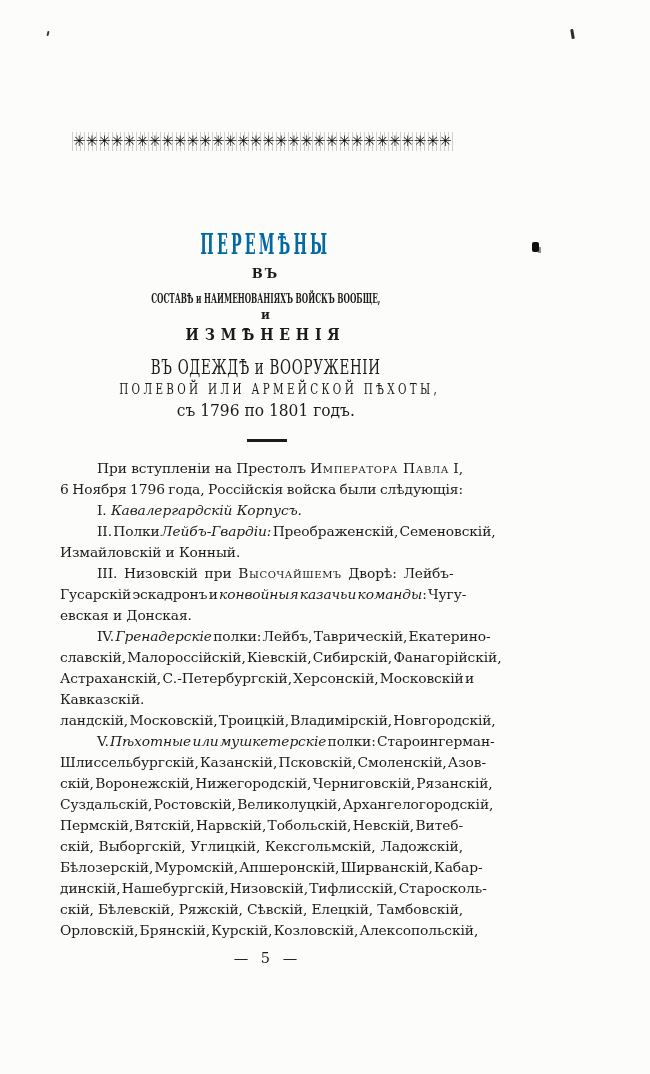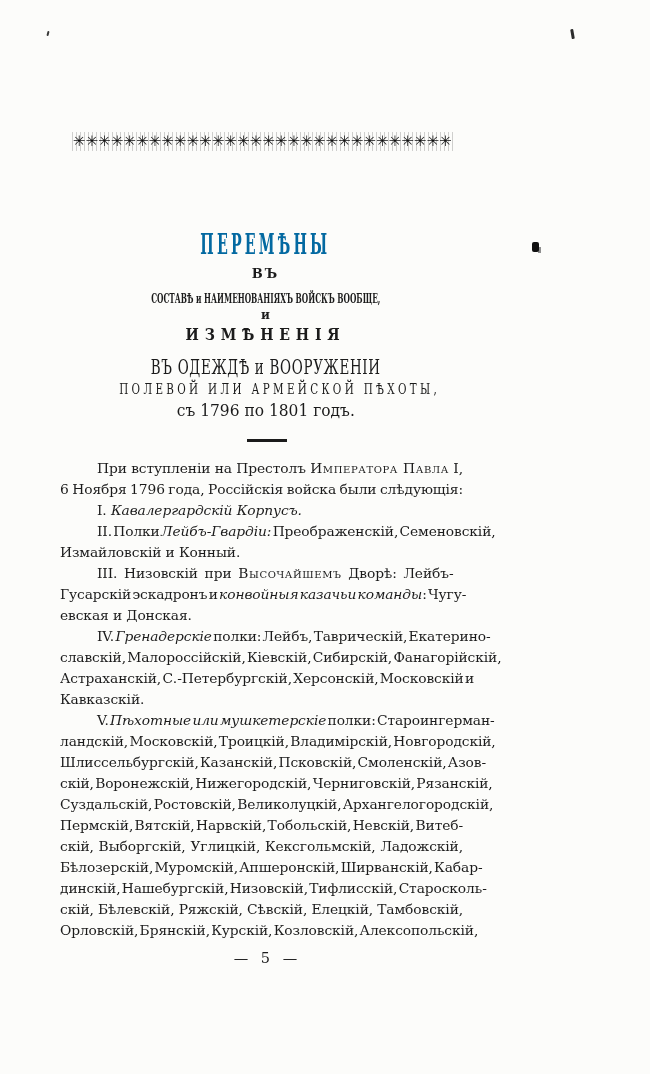--- a/index.html
+++ b/index.html
@@ -97,22 +97,22 @@
       <div class="line ind"><span class="ln-in" style="word-spacing: 0px; transform: none;"><span class="s-n">I. </span><span class="s-i">Кавалергардскій Корпусъ.</span></span></div>
       <div class="line ind"><span class="ln-in" style="word-spacing: -3px; transform: none;"><span class="s-n">II. Полки </span><span class="s-i">Лейбъ-Гвардіи:</span><span class="s-n"> Преображенскій, Семеновскій,</span></span></div>
       <div class="line"><span class="ln-in" style="word-spacing: 0px; transform: none;"><span class="s-n">Измайловскій и Конный.</span></span></div>
       <div class="line ind"><span class="ln-in" style="word-spacing: 2.4px; transform: none;"><span class="s-n">III. Низовскій при </span><span class="s-sc">Высочайшемъ</span><span class="s-n"> Дворѣ: Лейбъ-</span></span></div>
       <div class="line"><span class="ln-in" style="word-spacing: -3px; transform: none;"><span class="s-n">Гусарскій эскадронъ и </span><span class="s-i">конвойныя казачьи команды</span><span class="s-n">: Чугу-</span></span></div>
       <div class="line"><span class="ln-in" style="word-spacing: 0px; transform: none;"><span class="s-n">евская и Донская.</span></span></div>
       <div class="line ind"><span class="ln-in" style="word-spacing: -3px; transform: none;"><span class="s-n">IV. </span><span class="s-i">Гренадерскіе</span><span class="s-n"> полки: Лейбъ, Таврическій, Екатерино-</span></span></div>
       <div class="line"><span class="ln-in" style="word-spacing: -3px; transform: none;"><span class="s-n">славскій, Малороссійскій, Кіевскій, Сибирскій, Фанагорійскій,</span></span></div>
       <div class="line"><span class="ln-in" style="word-spacing: -3px; transform: none;"><span class="s-n">Астраханскій, С.-Петербургскій, Херсонскій, Московскій и</span></span></div>
       <div class="line"><span class="ln-in" style="word-spacing: 0px; transform: none;"><span class="s-n">Кавказскій.</span></span></div>
+      <div class="line"><span class="ln-in" style="word-spacing: -3px; transform: none;"><span class="s-n">ландскій, Московскій, Троицкій, Владимірскій, Новгородскій,</span></span></div>
       <div class="line ind"><span class="ln-in" style="word-spacing: -3px; transform: none;"><span class="s-n">V. </span><span class="s-i">Пѣхотные или мушкетерскіе</span><span class="s-n"> полки: Староингерман-</span></span></div>
-      <div class="line"><span class="ln-in" style="word-spacing: -3px; transform: none;"><span class="s-n">ландскій, Московскій, Троицкій, Владимірскій, Новгородскій,</span></span></div>
       <div class="line"><span class="ln-in" style="word-spacing: -3px; transform: none;"><span class="s-n">Шлиссельбургскій, Казанскій, Псковскій, Смоленскій, Азов-</span></span></div>
       <div class="line"><span class="ln-in" style="word-spacing: -3px; transform: none;"><span class="s-n">скій, Воронежскій, Нижегородскій, Черниговскій, Рязанскій,</span></span></div>
       <div class="line"><span class="ln-in" style="word-spacing: -3px; transform: none;"><span class="s-n">Суздальскій, Ростовскій, Великолуцкій, Архангелогородскій,</span></span></div>
       <div class="line"><span class="ln-in" style="word-spacing: -2.92px; transform: none;"><span class="s-n">Пермскій, Вятскій, Нарвскій, Тобольскій, Невскій, Витеб-</span></span></div>
       <div class="line"><span class="ln-in" style="word-spacing: 0.49px; transform: none;"><span class="s-n">скій, Выборгскій, Углицкій, Кексгольмскій, Ладожскій,</span></span></div>
       <div class="line"><span class="ln-in" style="word-spacing: -3px; transform: none;"><span class="s-n">Бѣлозерскій, Муромскій, Апшеронскій, Ширванскій, Кабар-</span></span></div>
       <div class="line"><span class="ln-in" style="word-spacing: -3px; transform: none;"><span class="s-n">динскій, Нашебургскій, Низовскій, Тифлисскій, Старосколь-</span></span></div>
       <div class="line"><span class="ln-in" style="word-spacing: -0.13px; transform: none;"><span class="s-n">скій, Бѣлевскій, Ряжскій, Сѣвскій, Елецкій, Тамбовскій,</span></span></div>
       <div class="line"><span class="ln-in" style="word-spacing: -3px; transform: none;"><span class="s-n">Орловскій, Брянскій, Курскій, Козловскій, Алексопольскій,</span></span></div>
     </div>

